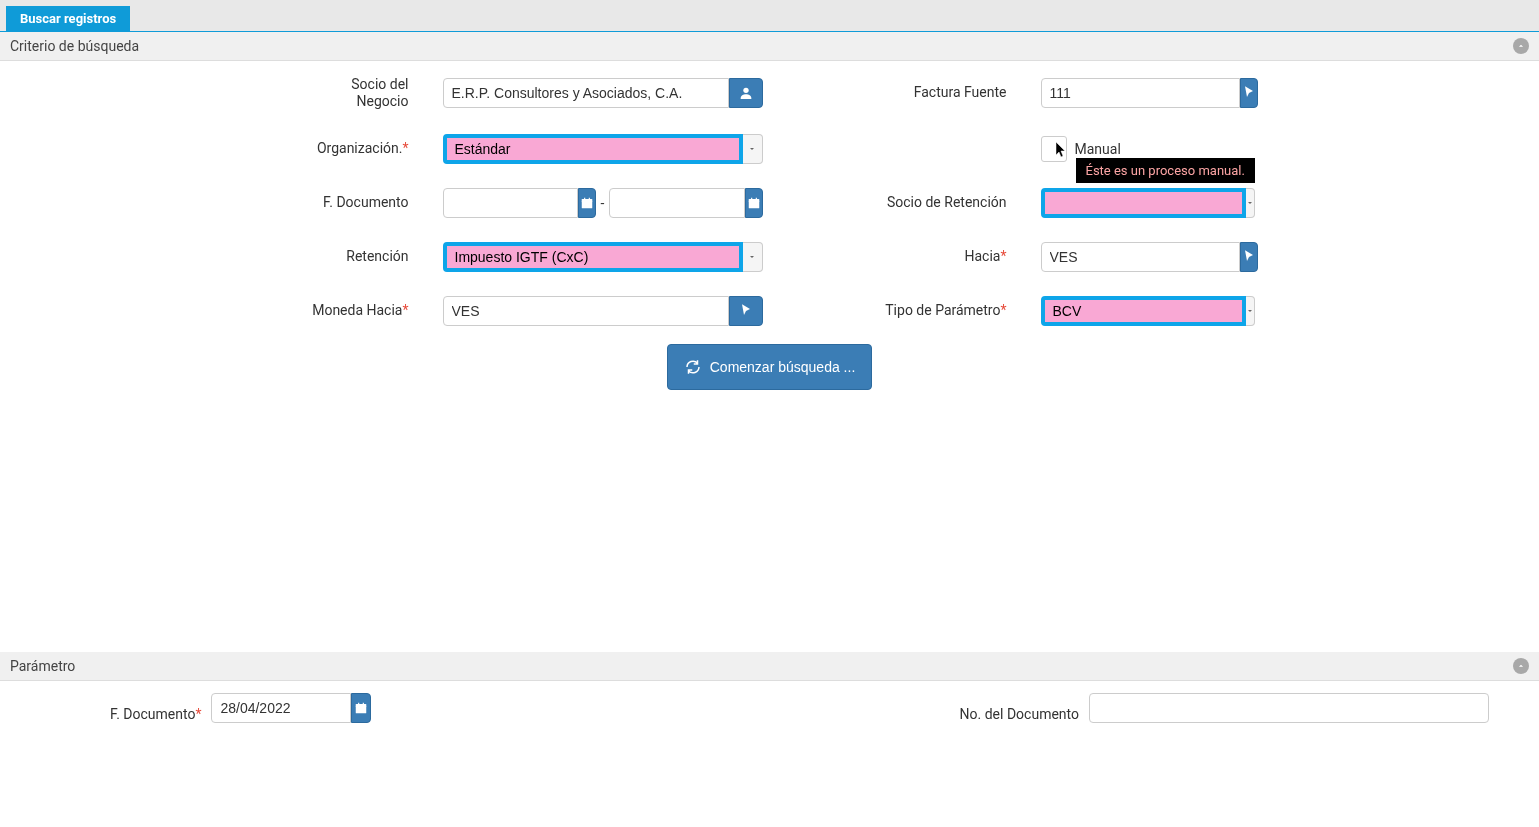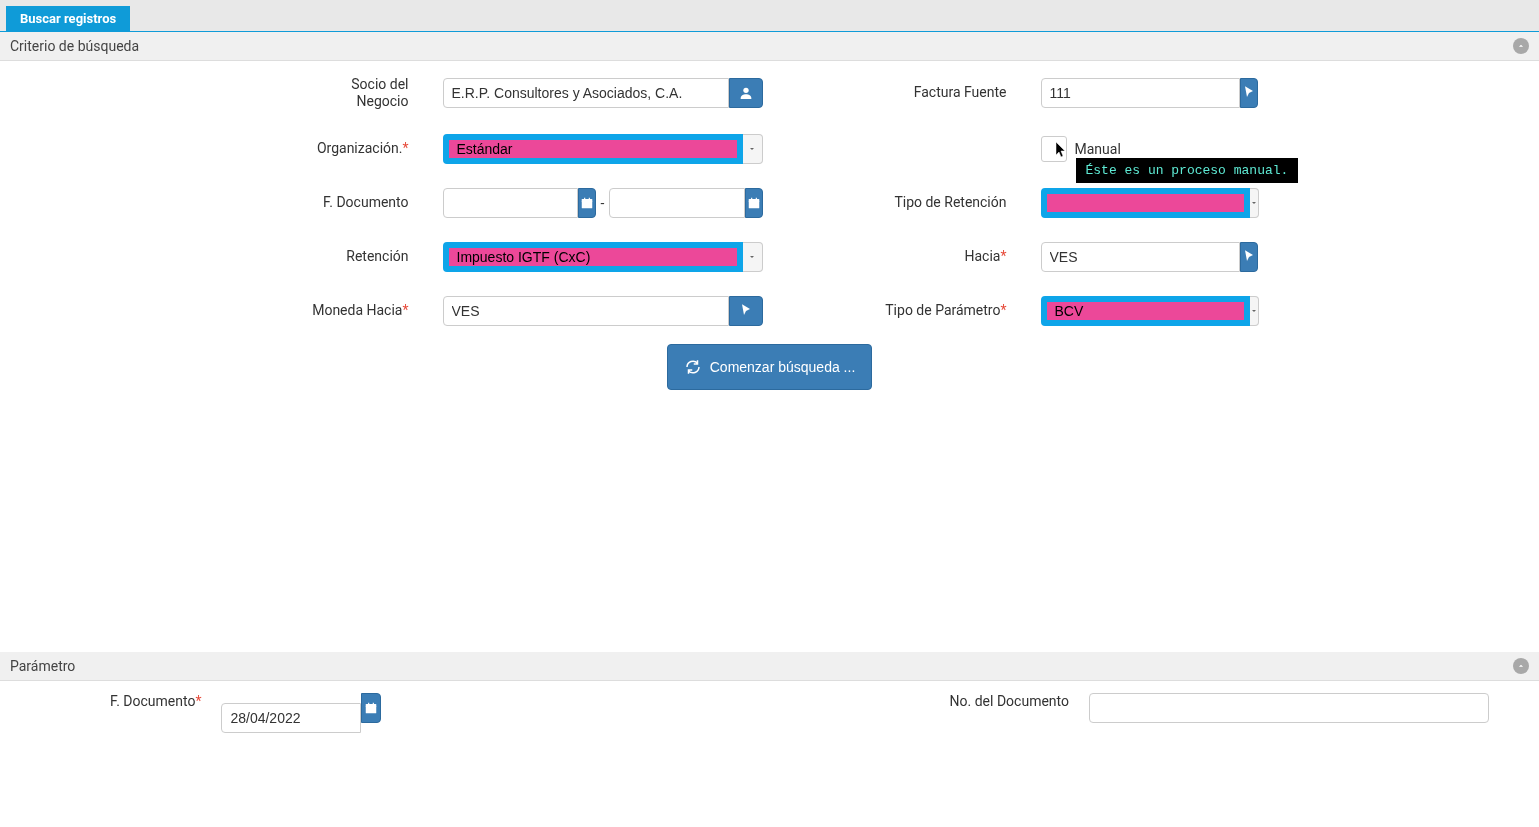--- a/index.html
+++ b/index.html
@@ -148,26 +148,26 @@
       padding: 0 3px;
       display: flex;
       align-items: center;
     }
     .select-wrapper {
       display: flex;
       height: 30px;
     }
     .select-input {
       flex: 1;
-      border: 6px solid #0ea5e9;
+      border: 4px solid #0ea5e9;
       border-radius: 4px 0 0 4px;
       padding: 4px 8px;
       font-size: 14px;
       height: 30px;
-      background: #ec4899;
+      background: #f9a8d4;
     }
     .select-btn {
       background: #f5f5f5;
       border: 1px solid #ccc;
       border-left: none;
       width: 20px;
       height: 30px;
       display: flex;
       align-items: center;
       justify-content: center;
@@ -191,26 +191,25 @@
       border: 1px solid #ccc;
       border-radius: 3px;
       background: #fff;
       cursor: pointer;
     }
     .tooltip {
       position: absolute;
       top: 22px;
       left: 35px;
       background: #000;
-      color: #5eead4;
+      color: #fca5a5;
       padding: 5px 10px;
       font-size: 13px;
       white-space: nowrap;
       z-index: 10;
-      font-family: Liberation Mono, monospace;
     }
     .cursor-icon {
       position: absolute;
       top: 5px;
       left: 14px;
       font-size: 14px;
       pointer-events: none;
       z-index: 11;
     }
     .search-btn-row {
@@ -241,22 +240,21 @@
       height: 250px;
     }
     .param-form {
       padding: 12px 10px;
       display: flex;
       align-items: center;
       gap: 20px;
     }
     .param-group {
       display: flex;
-      align-items: flex-start;
-      gap: 10px;
+      align-items: flex-end;
     }
     .param-group .input-group {
       width: 160px;
     }
     .param-group .text-input {
       width: 400px;
     }
     .param-spacer-flex {
       flex: 1;
     }
@@ -374,21 +372,21 @@
       <div class="date-input-wrapper">
         <input class="date-input" type="text" value="" style="">
         <button class="date-btn">
           <svg viewBox="0 0 24 24">
               <rect x="3" y="5" width="18" height="16" rx="1"></rect>
               <path d="M3 9h18M8 3v4M16 3v4" stroke="#fff" stroke-width="2"></path>
             </svg>
         </button>
       </div>
     </div>
-    <div class="form-label">Tipo de Retención</div>
+    <div class="form-label">Socio de Retención</div>
     <div class="select-wrapper">
       <input class="select-input" type="text" value="" style="">
       <button class="select-btn">
         <svg viewBox="0 0 24 24">
             <path d="M6 9l6 6 6-6z"></path>
           </svg>
       </button>
     </div>
 
     <div class="form-label">Retención</div>
@@ -456,21 +454,21 @@
       </svg>
   </div>
 </div>
 
 <div class="param-form">
   <div class="param-group" style="margin-left:100px;">
     <div class="form-label">
       <span>F. Documento</span><span class="required">*</span>
     </div>
     <div class="input-group">
-      <input class="text-input" type="text" style="width: 130px; margin-top: 10px;" value="28/04/2022">
+      <input class="text-input" type="text" style="width: 130px;" value="28/04/2022">
       <button class="date-btn" style="width:20px;">
         <svg viewBox="0 0 24 24">
             <rect x="3" y="5" width="18" height="16" rx="1"></rect>
             <path d="M3 9h18M8 3v4M16 3v4" stroke="#fff" stroke-width="2"></path>
           </svg>
       </button>
     </div>
   </div>
   <div class="param-spacer-flex"></div>
   <div class="param-group" style="margin-right:40px;">

